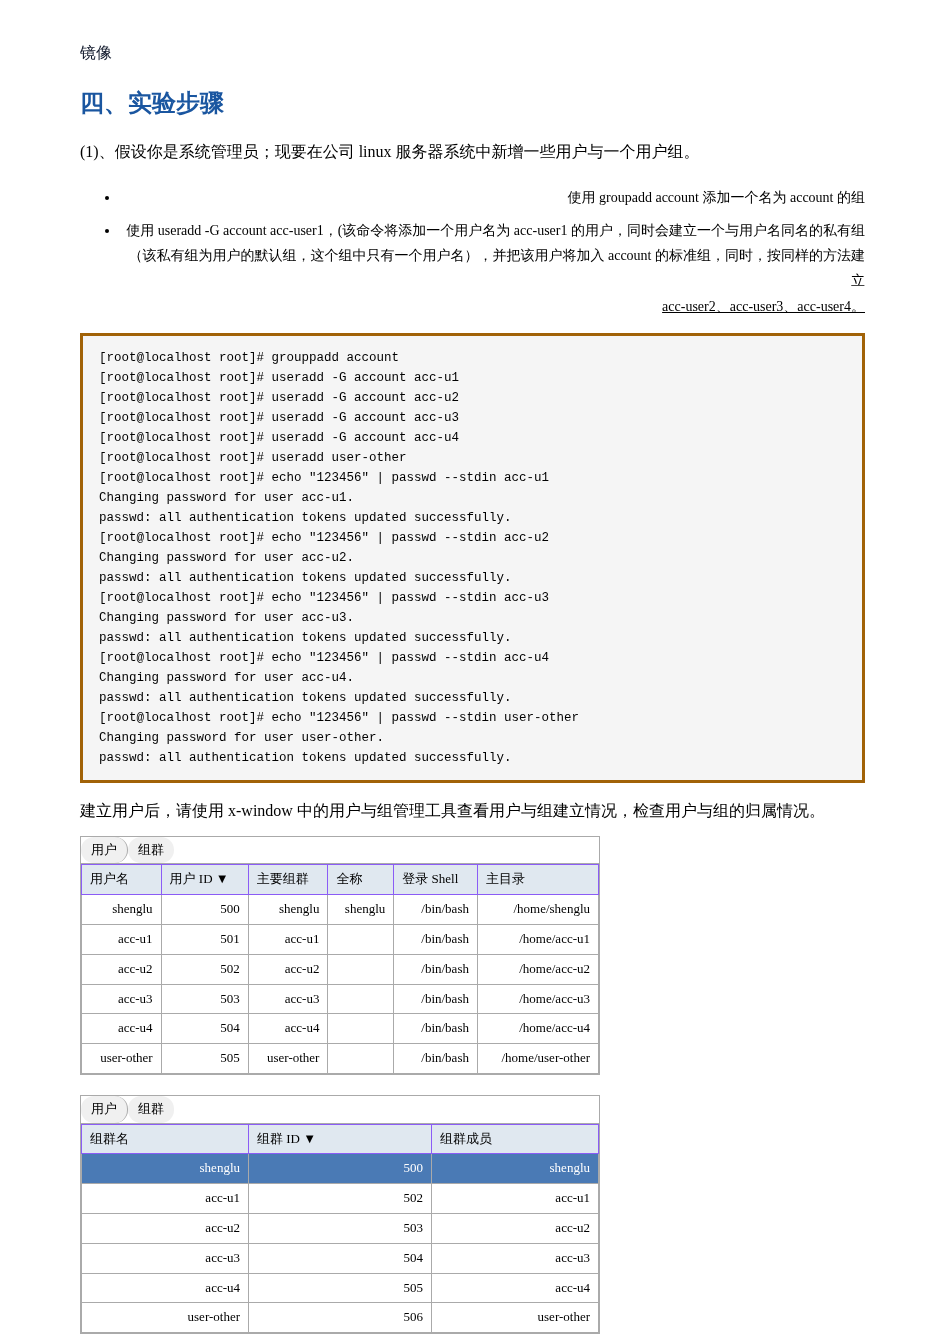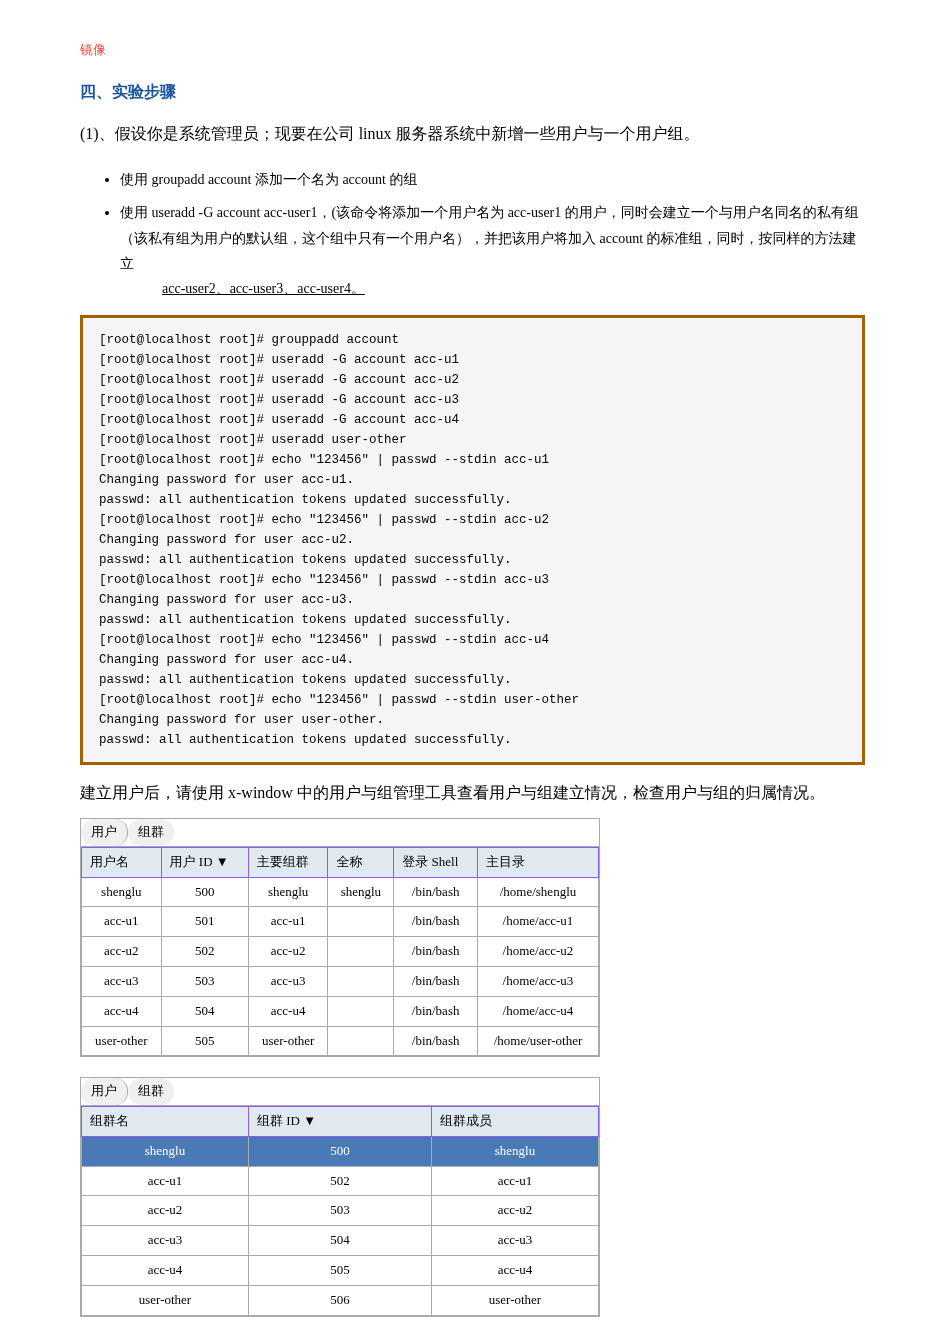--- a/index.html
+++ b/index.html
@@ -9,39 +9,40 @@
     }
     body {
       background: #ffffff;
       font-family: "SimSun", "宋体", serif;
       font-size: 14px;
       color: #000000;
       padding: 40px 80px;
       line-height: 1.6;
     }
     .breadcrumb {
-      font-size: 13px;
-      color: #ef4444;
+      font-size: 16px;
+      color: #0f172a;
       margin-bottom: 18px;
     }
     .section-title {
-      font-size: 16px;
+      font-size: 24px;
       font-weight: bold;
       color: #1a56a0;
       margin-bottom: 16px;
     }
     .intro-text {
       font-size: 16px;
       margin-bottom: 18px;
       line-height: 1.8;
     }
     .bullet-list {
       list-style: disc;
       padding-left: 40px;
       margin-bottom: 10px;
+      text-align: right;
     }
     .bullet-list li {
       margin-bottom: 8px;
       line-height: 1.8;
     }
     .code-block {
       background: #f5f5f5;
       border: 3px solid #a16207;
       padding: 12px 16px;
       font-family: "Courier New", Courier, monospace;
@@ -89,21 +90,21 @@
     table th {
       background: #e0e8f0;
       border: 1px solid #8b5cf6;
       padding: 4px 8px;
       text-align: left;
       font-weight: normal;
     }
     table td {
       border: 1px solid #aaa;
       padding: 4px 8px;
-      text-align: center;
+      text-align: right;
     }
     table tr.highlighted td {
       background: #4a7ab5;
       color: #fff;
     }
     .underline-text {
       text-decoration: underline;
       font-family: Liberation Serif, serif;
     }
   </style>

